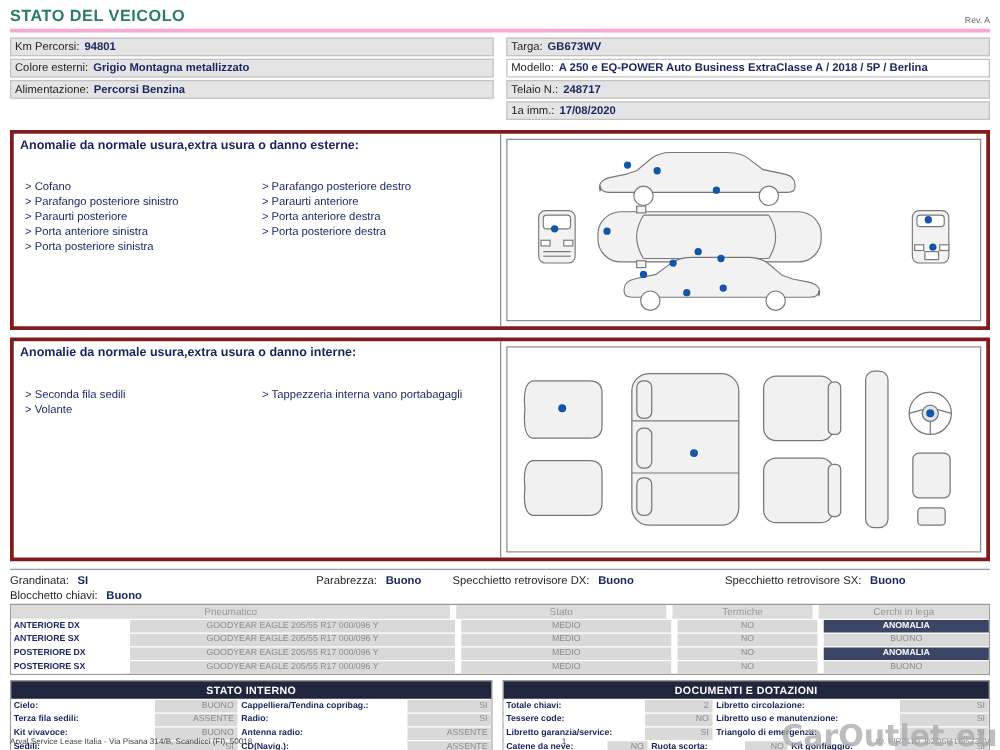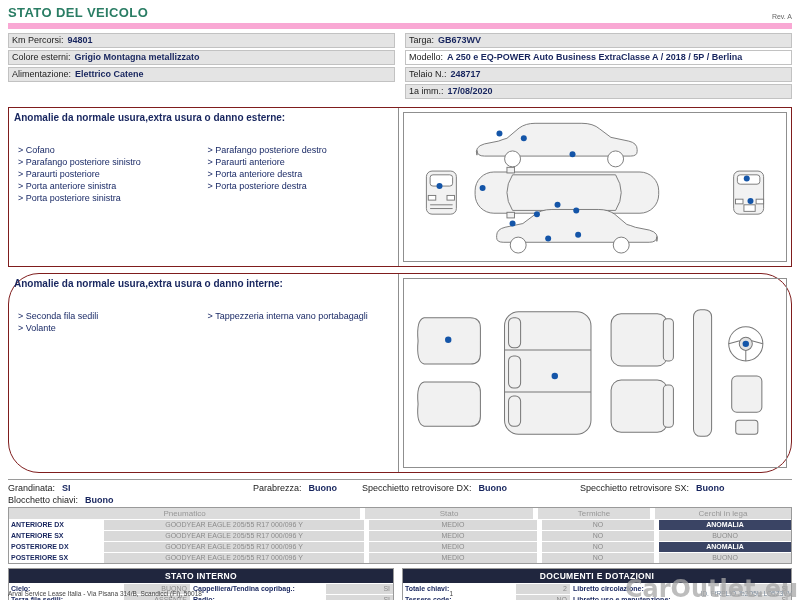--- a/index.html
+++ b/index.html
@@ -8,37 +8,37 @@
     font-family: "Liberation Sans", sans-serif;
     background: #ffffff;
     color: #111;
     position: relative;
     overflow: hidden;
   }
   .page { padding: 5px 8px 0 8px; position: relative; height: 600px; }
 
   
   .doc-header { display: flex; justify-content: space-between; align-items: flex-end;
-                border-bottom: 6px solid #f9a8d4; padding-bottom: 3px; gap: 28px; }
+                border-bottom: 3px solid #f9a8d4; padding-bottom: 3px; gap: 28px; }
   .doc-title { color: #2a7d64; font-size: 13px; font-weight: bold; letter-spacing: .4px; }
   .rev { font-size: 7px; color: #666; }
 
   
   .info-area { display: flex; justify-content: center; gap: 10px; margin-top: 4px; }
   .info-col { width: 388px; }
   .info-row { display: flex; flex-wrap: wrap; background: #e4e4e4; border: 1px solid #c2c2c2;
               padding: 1px 3px; margin-bottom: 2px; font-size: 9px; line-height: 11px; }
   .info-row.white { background: #fff; }
   .lbl { color: #222; margin-right: 4px; white-space: nowrap; }
   .val { color: #17255e; font-weight: bold; }
 
   
-  .section { border: 1px solid #7f1d1d; margin-top: 6px; display: flex; }
+  .section { border: 3px solid #7f1d1d; margin-top: 6px; display: flex; }
   #section-ext { height: 160px; }
-  #section-int { height: 200px; border-radius: 31px; }
+  #section-int { height: 179px; }
   .section-left { width: 390px; border-right: 1px solid #8f8f8f; padding: 4px 5px; }
   .section-title { font-size: 10px; font-weight: bold; color: #17255e; }
   .anomaly-cols { display: flex; margin-top: 21px; }
   .anomaly-col { width: 50%; list-style: none; font-size: 9px; color: #1a2a66; }
   .anomaly-col li { margin: 1px 0 2px 4px; }
   .anomaly-col li::before { content: ">\00a0 "; }
   .section-right { flex: 1; padding: 4px; display: flex; }
   .diagram-box { border: 1px solid #8f8f8f; flex: 1; overflow: hidden; }
   .diagram-box svg { width: 100%; height: 100%; display: block; }
 
@@ -97,21 +97,21 @@
       <div class="info-row">
         <span class="lbl">Km Percorsi:</span>
         <span class="val">94801</span>
       </div>
       <div class="info-row">
         <span class="lbl">Colore esterni:</span>
         <span class="val">Grigio Montagna metallizzato</span>
       </div>
       <div class="info-row">
         <span class="lbl">Alimentazione:</span>
-        <span class="val">Elettrico Catene</span>
+        <span class="val">Percorsi Benzina</span>
       </div>
     </div>
     <div class="info-col">
       <div class="info-row">
         <span class="lbl">Targa:</span>
         <span class="val">GB673WV</span>
       </div>
       <div class="info-row white">
         <span class="lbl">Modello:</span>
         <span class="val">A 250 e EQ-POWER Auto Business ExtraClasse A / 2018 / 5P / Berlina</span>

